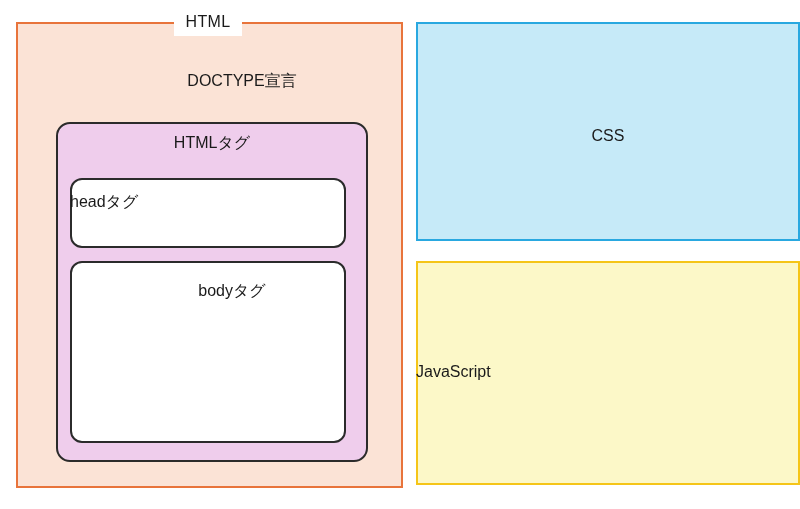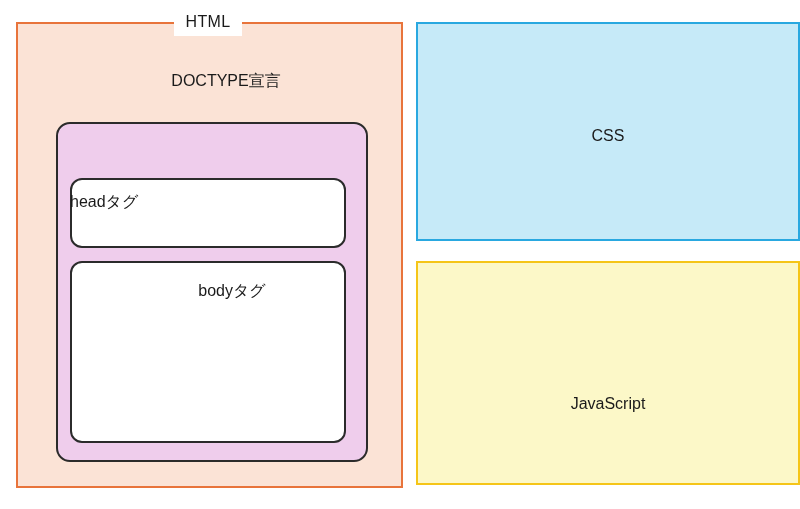--- a/index.html
+++ b/index.html
@@ -54,20 +54,21 @@
   }
 
   .doctype-label {
     position: absolute;
     left: 8px;
     top: 71px;
     width: 420px;
     text-align: center;
     font-size: 16px;
     color: #1a1a1a;
+    padding-left: 16px;
   }
 
   
   .htmltag-box {
     position: absolute;
     left: 48px;
     top: 122px;
     width: 312px;
     height: 340px;
     box-sizing: border-box;
@@ -162,38 +163,37 @@
     box-sizing: border-box;
     background: #fcf8c8;
     border: 2px solid #f5c518;
   }
 
   .js-label {
     position: absolute;
     left: 408px;
     top: 363px;
     width: 384px;
-    text-align: center;
-    font-size: 16px;
-    color: #1a1a1a;
-    margin-top: 32px;
+    font-size: 16px;
+    color: #1a1a1a;
   }
 </style>
 </head>
 <body>
 
 <div id="diagram-canvas">
 
   <div class="html-container"></div>
 
   <div class="html-tab-label">HTML</div>
 
   <div class="doctype-label">DOCTYPE宣言</div>
 
   <div class="htmltag-box"></div>
+  <div class="htmltag-label">HTMLタグ</div>
 
   <div class="head-box"></div>
   <div class="head-label">headタグ</div>
 
   <div class="body-box"></div>
   <div class="body-label">bodyタグ</div>
 
   <div class="css-box"></div>
   <div class="css-label">CSS</div>
 

